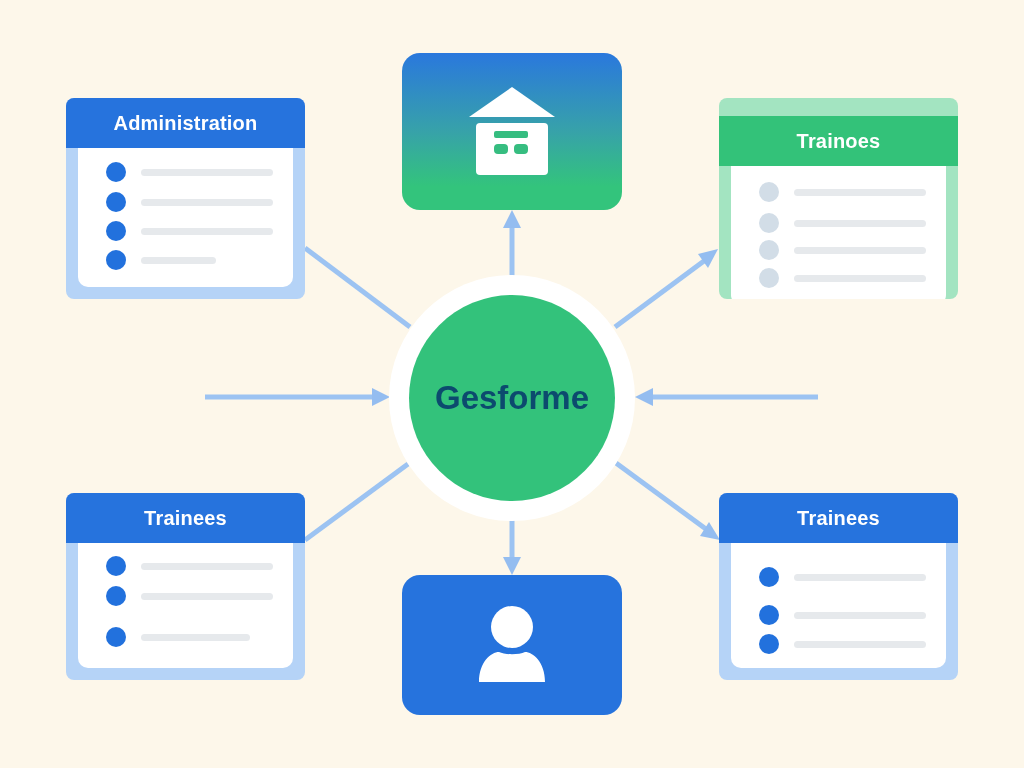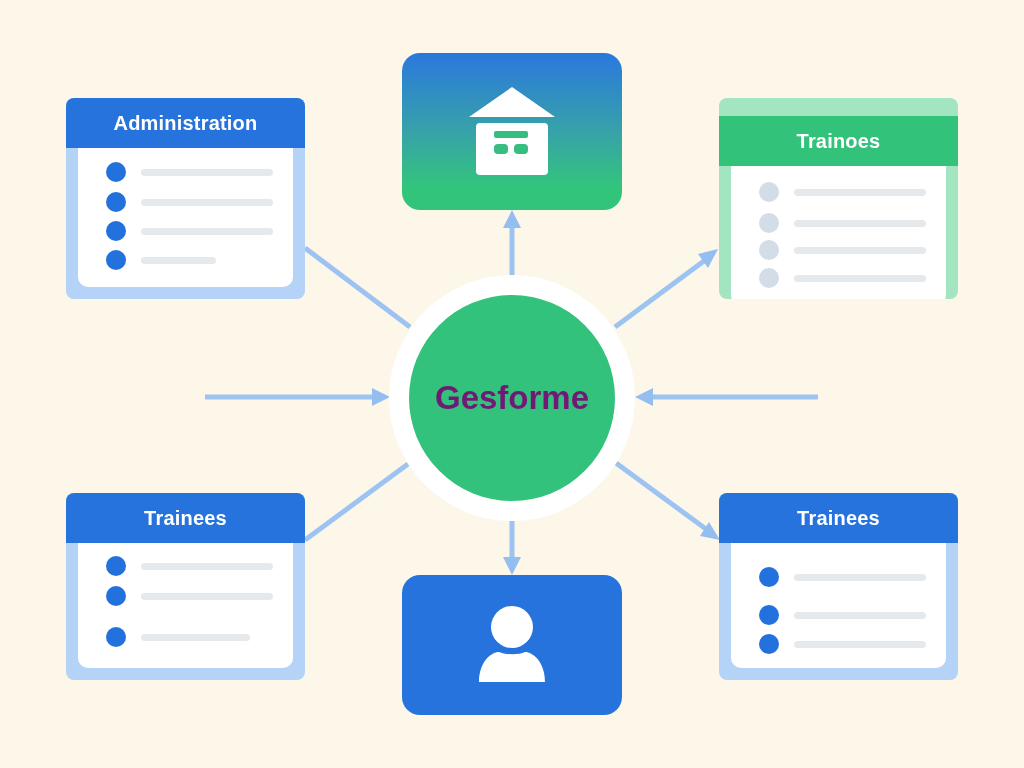--- a/index.html
+++ b/index.html
@@ -54,21 +54,21 @@
       left: 389px; top: 275px; width: 246px; height: 246px;
       border-radius: 50%;
       background: #ffffff;
     }
     .hub {
       position: absolute;
       left: 409px; top: 295px; width: 206px; height: 206px;
       border-radius: 50%;
       background: #33c27b;
       display: flex; align-items: center; justify-content: center;
-      color: #701a75; font-weight: bold; font-size: 33px;
+      color: #0c4a6e; font-weight: bold; font-size: 33px;
     }
   </style>
 </head>
 <body>
 
 <div class="stage">
 
   <svg class="connectors" viewBox="0 0 1024 768">
     <defs>
       <marker id="ah" markerWidth="10" markerHeight="10" refX="8" refY="5" orient="auto" markerUnits="userSpaceOnUse">

